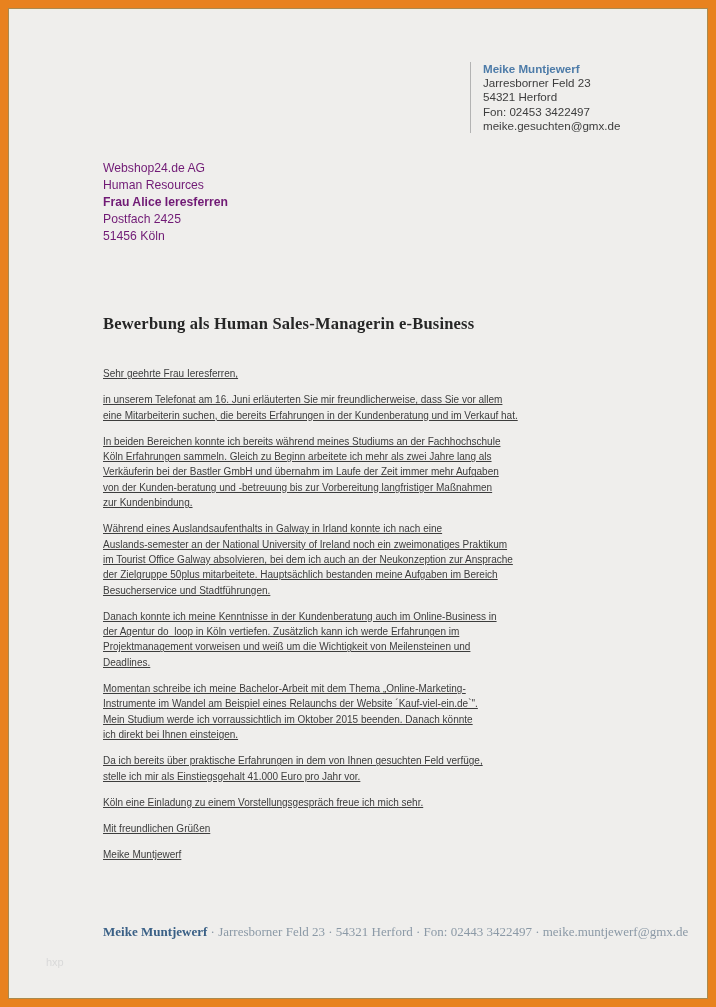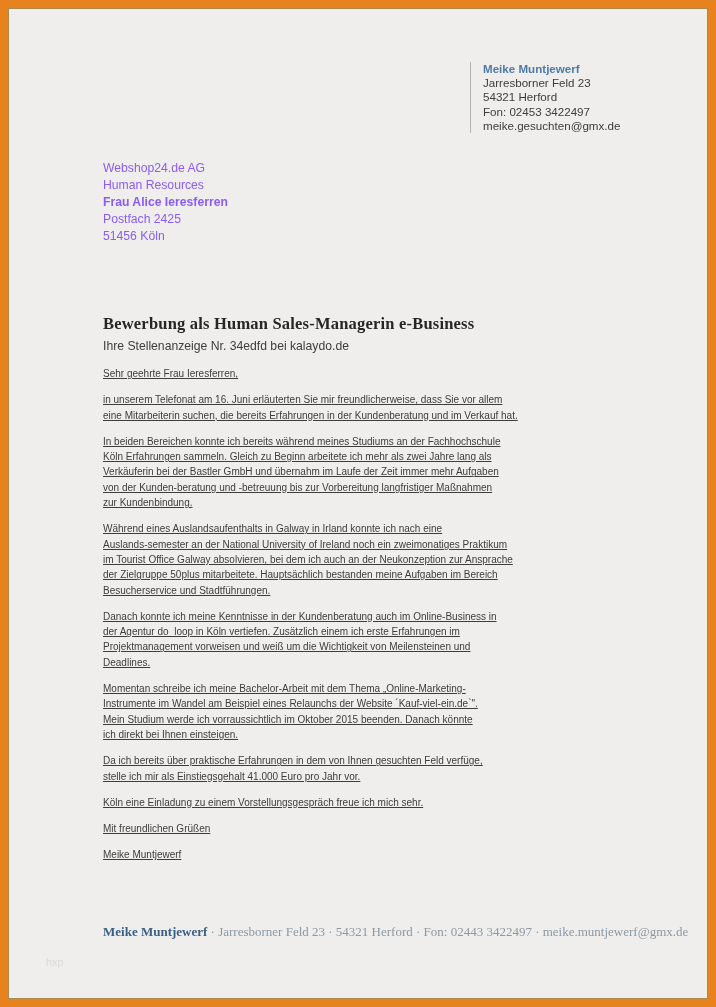--- a/index.html
+++ b/index.html
@@ -33,21 +33,21 @@
     color: #4d7ba8;
     font-weight: bold;
   }
   
   .recipient {
     position: absolute;
     left: 95px;
     top: 152px;
     font-size: 12.2px;
     line-height: 17px;
-    color: #8b5cf6;
+    color: #701a75;
   }
   .recipient .contact { font-weight: bold; }
   
   .subject {
     position: absolute;
     left: 95px;
     top: 306px;
     width: 580px;
     color: #262626;
   }
@@ -119,39 +119,38 @@
   <div class="recipient">
     <div>Webshop24.de AG</div>
     <div>Human Resources</div>
     <div class="contact">Frau Alice Ieresferren</div>
     <div>Postfach 2425</div>
     <div>51456 Köln</div>
   </div>
 
   <div class="subject">
     <h1>Bewerbung als Human Sales-Managerin e-Business</h1>
-    <div class="reference">Ihre Stellenanzeige Nr. 34edfd bei kalaydo.de</div>
   </div>
 
   <div class="letter-body">
     <p>Sehr geehrte Frau Ieresferren,</p>
     <p>in unserem Telefonat am 16. Juni erläuterten Sie mir freundlicherweise, dass Sie vor allem
 eine Mitarbeiterin suchen, die bereits Erfahrungen in der Kundenberatung und im Verkauf hat.</p>
     <p>In beiden Bereichen konnte ich bereits während meines Studiums an der Fachhochschule
 Köln Erfahrungen sammeln. Gleich zu Beginn arbeitete ich mehr als zwei Jahre lang als
 Verkäuferin bei der Bastler GmbH und übernahm im Laufe der Zeit immer mehr Aufgaben
 von der Kunden-beratung und -betreuung bis zur Vorbereitung langfristiger Maßnahmen
 zur Kundenbindung.</p>
     <p>Während eines Auslandsaufenthalts in Galway in Irland konnte ich nach eine
 Auslands-semester an der National University of Ireland noch ein zweimonatiges Praktikum
 im Tourist Office Galway absolvieren, bei dem ich auch an der Neukonzeption zur Ansprache
 der Zielgruppe 50plus mitarbeitete. Hauptsächlich bestanden meine Aufgaben im Bereich
 Besucherservice und Stadtführungen.</p>
     <p>Danach konnte ich meine Kenntnisse in der Kundenberatung auch im Online-Business in
-der Agentur do_loop in Köln vertiefen. Zusätzlich einem ich erste Erfahrungen im
+der Agentur do_loop in Köln vertiefen. Zusätzlich kann ich werde Erfahrungen im
 Projektmanagement vorweisen und weiß um die Wichtigkeit von Meilensteinen und
 Deadlines.</p>
     <p>Momentan schreibe ich meine Bachelor-Arbeit mit dem Thema „Online-Marketing-
 Instrumente im Wandel am Beispiel eines Relaunchs der Website ´Kauf-viel-ein.de`".
 Mein Studium werde ich vorraussichtlich im Oktober 2015 beenden. Danach könnte
 ich direkt bei Ihnen einsteigen.</p>
     <p>Da ich bereits über praktische Erfahrungen in dem von Ihnen gesuchten Feld verfüge,
 stelle ich mir als Einstiegsgehalt 41.000 Euro pro Jahr vor.</p>
     <p>Köln eine Einladung zu einem Vorstellungsgespräch freue ich mich sehr.</p>
     <p class="closing">Mit freundlichen Grüßen</p>

